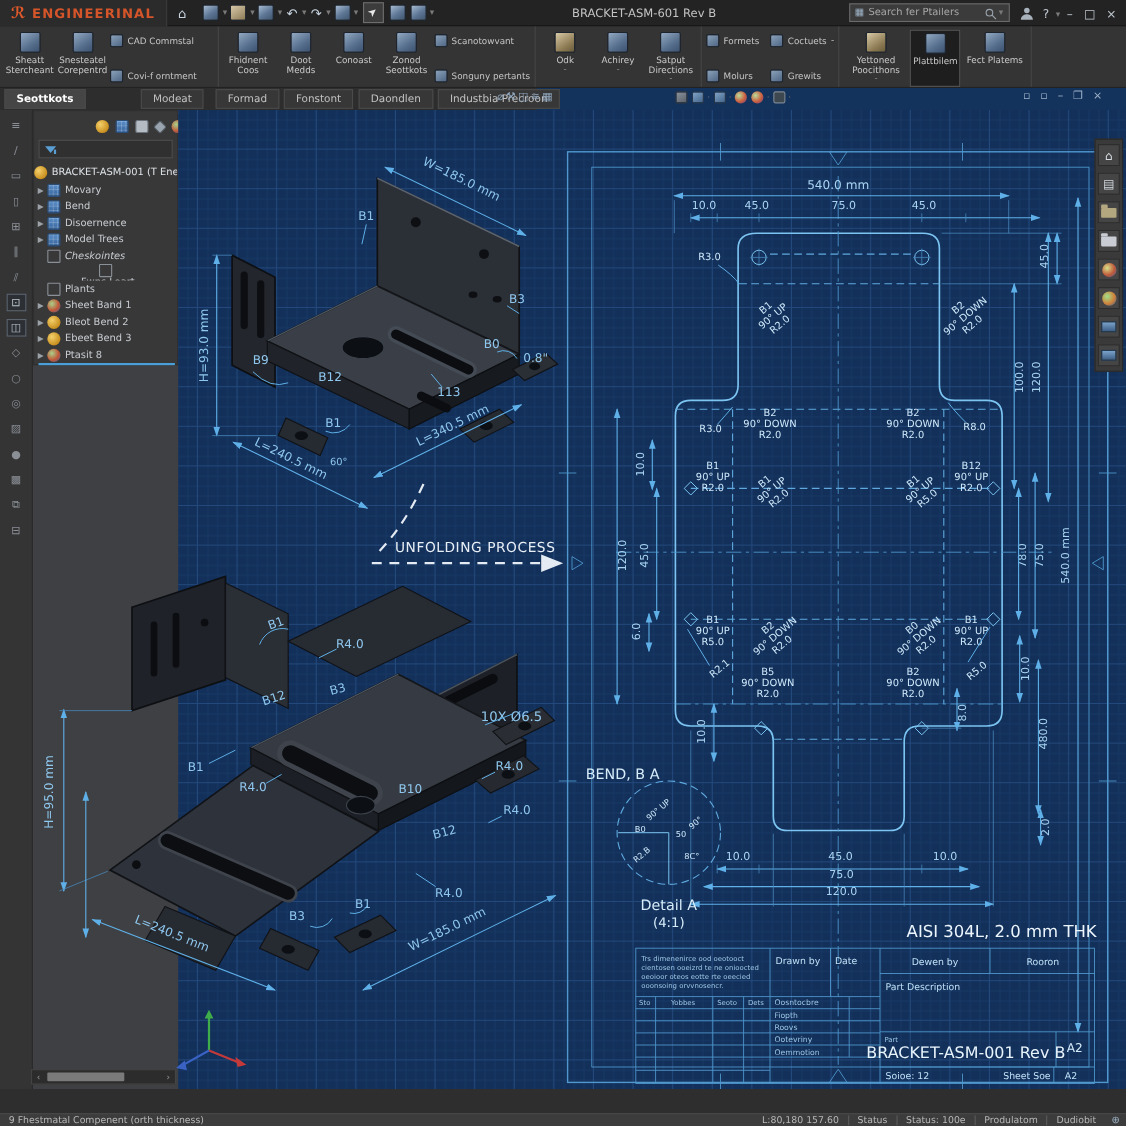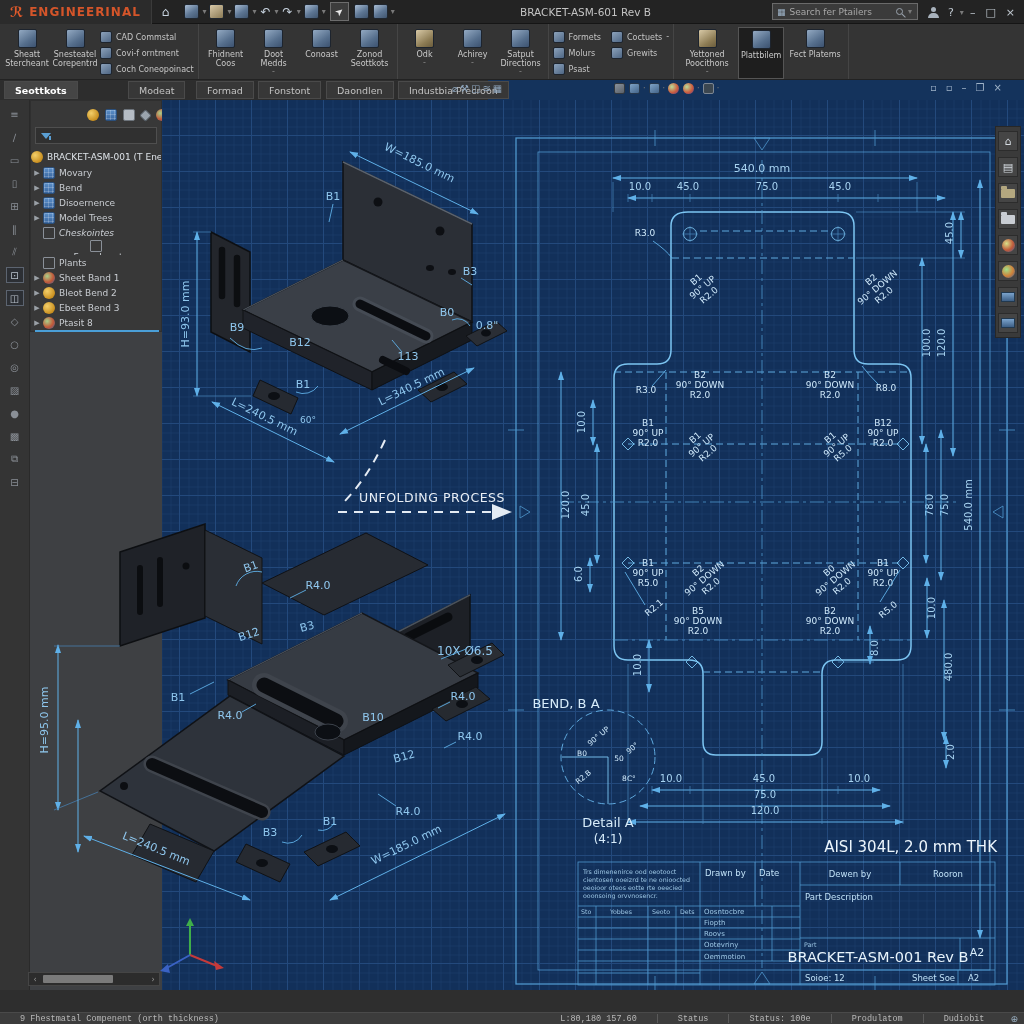--- a/index.html
+++ b/index.html
@@ -32,21 +32,21 @@
   
   #ribbon{position:absolute;left:0;top:24px;width:1024px;height:56px;background:#343434;border-bottom:1px solid #222;display:flex;align-items:stretch;}
   .rib-group{display:flex;align-items:flex-start;padding:3px 4px;border-right:1px solid #454545;gap:2px;}
   .rib-big{width:46px;display:flex;flex-direction:column;align-items:center;gap:2px;padding-top:2px;}
   .rib-big.wide{width:58px;}
   .rib-big.hl{background:#1e1e1e;border:1px solid #555;height:52px;}
   .icon-sq{width:19px;height:19px;border:1px solid #1d242e;border-radius:2px;background:linear-gradient(145deg,#93a9c2,#566f8d 60%,#3c5270);flex:none;}
   .icon-sq.warm{background:linear-gradient(145deg,#d8c9a6,#8d7c54 65%,#6a5c3c);}
   .rib-label{color:#c9c9c9;font-size:8px;text-align:center;line-height:1.15;}
   .rib-dash{color:#8b8b8b;font-size:8px;line-height:4px;}
-  .rib-col{display:flex;flex-direction:column;justify-content:flex-start;gap:2px;padding-top:3px;}
+  .rib-col{display:flex;flex-direction:column;justify-content:flex-start;gap:18px;padding-top:3px;}
   .rib-small{display:flex;align-items:center;gap:4px;height:14px;}
   .icon-sm{width:12px;height:12px;border:1px solid #1d242e;border-radius:2px;background:linear-gradient(145deg,#8ca2bb,#4e6684);flex:none;}
   .rib-small span{color:#c5c5c5;font-size:8px;white-space:nowrap;}
 
   
   #tabrow{position:absolute;left:0;top:80px;width:1024px;height:20px;background:#2d2d2d;}
   #tabrow .blue-part{position:absolute;left:488px;top:0;width:536px;height:20px;background:#14335c;}
   .doc-tab{position:absolute;top:1px;height:18px;display:flex;align-items:center;padding:0 10px;border:1px solid #4a4a4a;background:#373737;color:#c2c2c2;font-size:9.5px;white-space:nowrap;}
   .doc-tab.active{background:#454545;color:#fff;font-weight:bold;}
   .mini-ico{width:11px;height:11px;border-radius:2px;margin:0 2px;flex:none;}
@@ -97,21 +97,21 @@
 
   
   #hscroll{position:absolute;left:28px;top:972px;width:132px;height:14px;background:#2c2c2c;border:1px solid #454545;display:flex;align-items:center;z-index:6;}
   #hscroll .sb-arr{width:12px;text-align:center;color:#999;font-size:8px;}
   #hscroll .thumb{height:8px;width:70px;background:#7a7a7a;border-radius:1px;margin-left:2px;}
   #bottom-strip{position:absolute;left:0;top:990px;width:1024px;height:22px;background:#2f2f2f;border-top:1px solid #1f1f1f;display:flex;align-items:center;z-index:6;}
   .nav-box{width:12px;height:13px;background:#3f3f3f;border:1px solid #555;margin-left:3px;color:#8a8a8a;font-size:6px;display:flex;align-items:center;justify-content:center;}
   .sheet-tab{height:22px;display:flex;align-items:center;padding:0 12px;font-size:9.5px;color:#b5b5b5;border-right:1px solid #454545;white-space:nowrap;}
   .sheet-tab.active{color:#fff;font-weight:bold;border-left:1px solid #454545;}
   #statusbar{position:absolute;left:0;top:1012px;width:1024px;height:12px;background:#3c3c3c;border-top:1px solid #4a4a4a;display:flex;align-items:center;color:#b8b8b8;font-size:8.5px;z-index:7;}
-  #statusbar .seg{padding:0 20px;white-space:nowrap;font-family:Liberation Mono, monospace;}
+  #statusbar .seg{padding:0 8px;white-space:nowrap;}
   #statusbar .div{width:1px;height:9px;background:#5a5a5a;}
   #status-right{margin-left:auto;display:flex;align-items:center;}
   .globe{color:#9ab0c2;font-size:9px;margin:0 6px;}
 
   
   text{font-family:"DejaVu Sans",sans-serif;}
   .dt{font-size:11px;fill:#a8d4f2;text-anchor:middle;}
   .dts{font-size:10px;fill:#a8d4f2;text-anchor:middle;}
   .bn{font-size:9px;fill:#cfe9fb;text-anchor:middle;}
   .mt{font-size:11px;fill:#8fc7ee;text-anchor:middle;}
@@ -211,20 +211,34 @@
           <span class="rib-dash">-</span>
         </div>
       <div class="rib-big">
           <span class="icon-sq"></span>
           <span class="rib-label">Conoast</span>
         </div>
       <div class="rib-big">
           <span class="icon-sq"></span>
           <span class="rib-label">Zonod Seottkots</span>
         </div>
+      <div class="rib-col">
+        <div class="rib-small">
+            <span class="icon-sm"></span>
+            <span>Scanotowvant</span>
+          </div>
+        <div class="rib-small">
+            <span class="icon-sm"></span>
+            <span>Songuny pertants</span>
+          </div>
+        <div class="rib-small">
+            <span class="icon-sm"></span>
+            <span>Port Grown</span>
+          </div>
+      </div>
     </div>
     <div class="rib-group">
       <div class="rib-big">
           <span class="icon-sq warm"></span>
           <span class="rib-label">Odk</span>
           <span class="rib-dash">-</span>
         </div>
       <div class="rib-big">
           <span class="icon-sq"></span>
           <span class="rib-label">Achirey</span>

